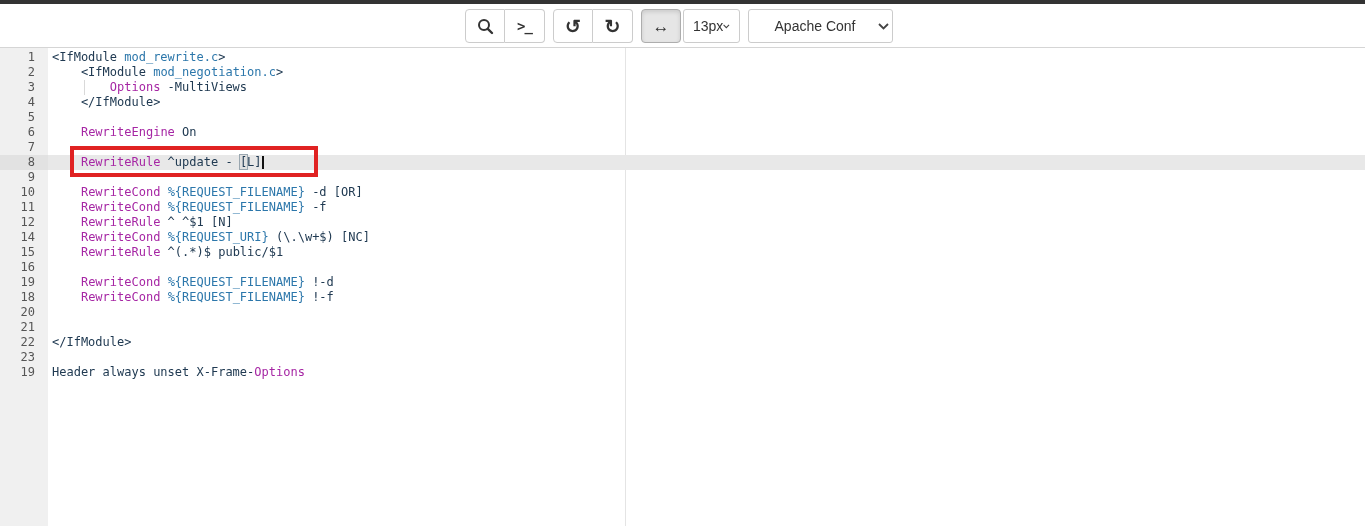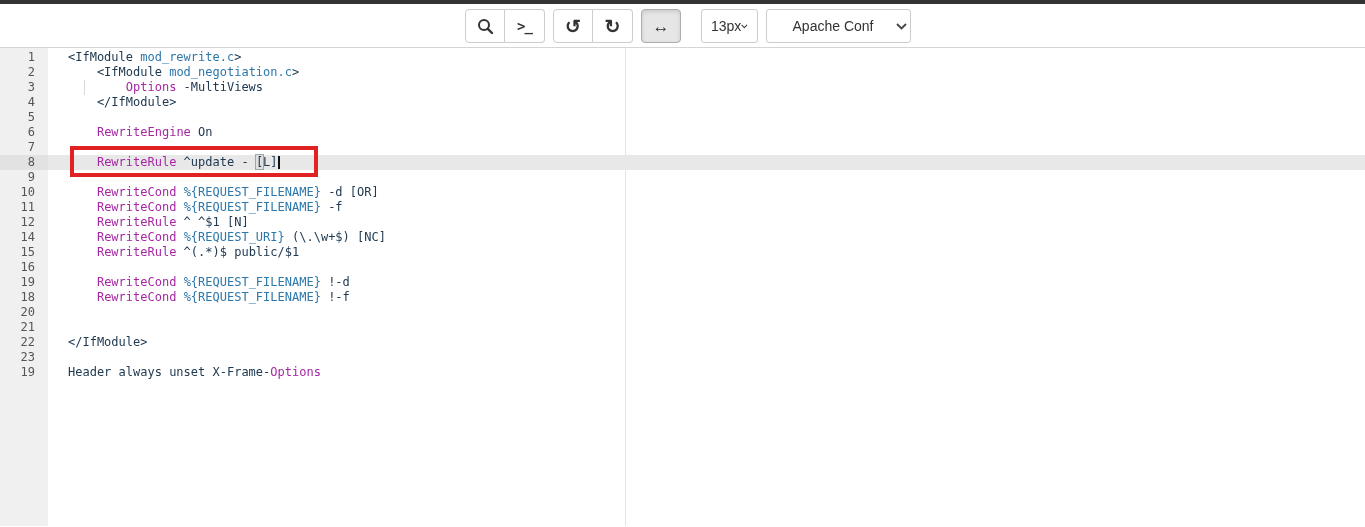--- a/index.html
+++ b/index.html
@@ -30,36 +30,36 @@
                    box-shadow:inset 0 2px 4px rgba(0,0,0,.12); }
   .tb-gap-sm { width:8px; }
   .glyph { font-size:19px; font-weight:bold; line-height:1; }
   .glyph.arrows { font-size:17px; }
   .term-glyph { font-family:"DejaVu Sans Mono", monospace; font-weight:bold;
                 font-size:14px; letter-spacing:-1px; }
 
   .tb-select { height:34px; background:#fff; border:1px solid #ccc; border-radius:3px;
                display:flex; align-items:center; justify-content:space-between;
                padding:0 9px; font-size:14px; color:#333; cursor:pointer; }
-  .tb-select.size   { width:57px;  margin-left:20px; }
+  .tb-select.size   { width:57px;  margin-left:2px; }
   .tb-select.syntax { width:145px; margin-left:8px; padding:0 3px; }
   .tb-select.syntax .sel-label { flex:1; text-align:center; }
 
   
   .editor { position:relative; height:478px; background:#fff;
             font-family:"DejaVu Sans Mono", monospace; font-size:12px; line-height:15px; }
   .gutter-strip { position:absolute; left:0; top:0; bottom:0; width:48px;
                   background:#f0f0f0; }
   .print-margin { position:absolute; left:625px; top:0; bottom:0; width:1px;
                   background:#e4e4e4; }
   .code-lines { position:absolute; left:0; top:0; right:0; padding-top:2px; }
   .code-row { display:flex; height:15px; }
   .gutter-cell { width:48px; flex:0 0 48px; text-align:right; padding-right:13px;
                  color:#555; }
-  .code-cell { flex:1; padding-left:20px; white-space:pre; position:relative;
+  .code-cell { flex:1; padding-left:4px; white-space:pre; position:relative;
                color:#203a52; cursor:text; }
   .code-row.active { background:#e8e8e8; }
   .code-row.active .gutter-cell { background:#e2e2e2; }
   .tok-k { color:#a626a4; }
   .tok-s { color:#2c77ab; }
   .tok-b { border:1px solid #9aa7b0; margin:-1px; background:rgba(0,0,0,0.03); }
   .text-cursor { display:inline-block; width:2px; height:13px; background:#111;
                  vertical-align:text-bottom; margin-left:0px; }
   .indent-guide { position:absolute; left:36px; top:0; height:15px; width:1px;
                   background:#d9d9d9; }

